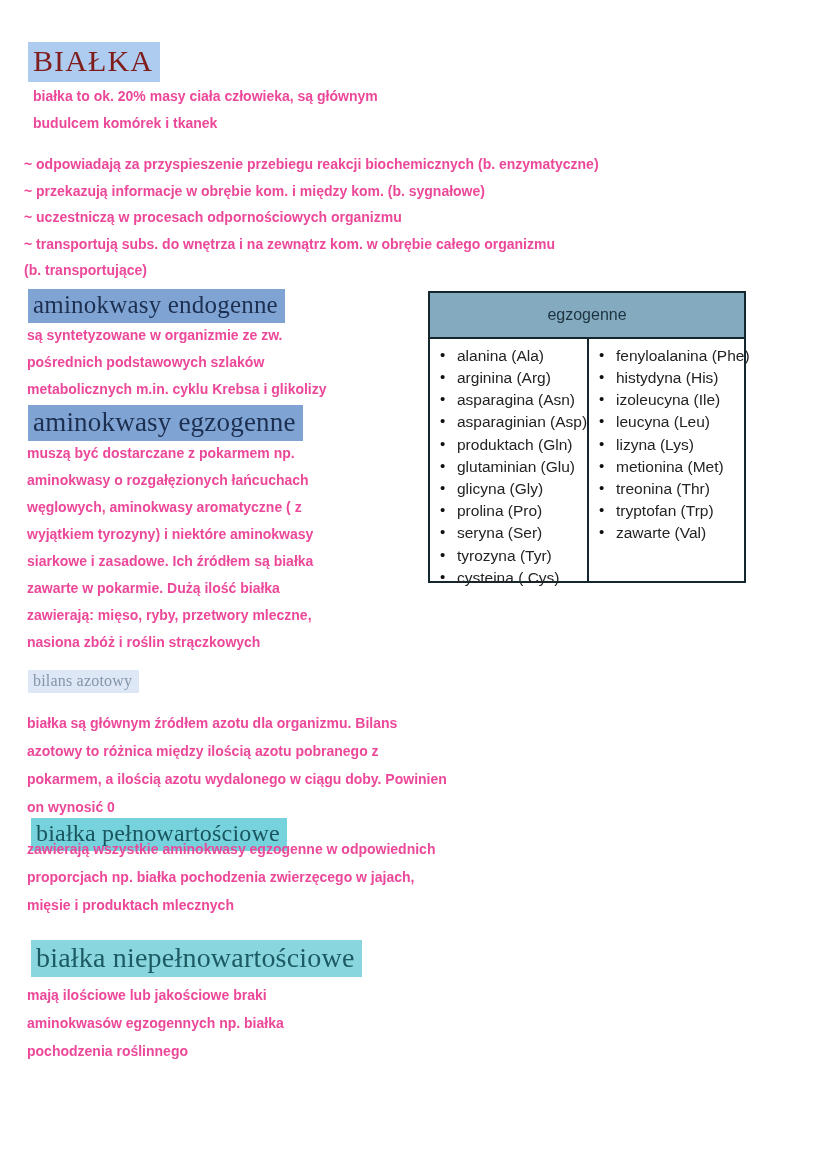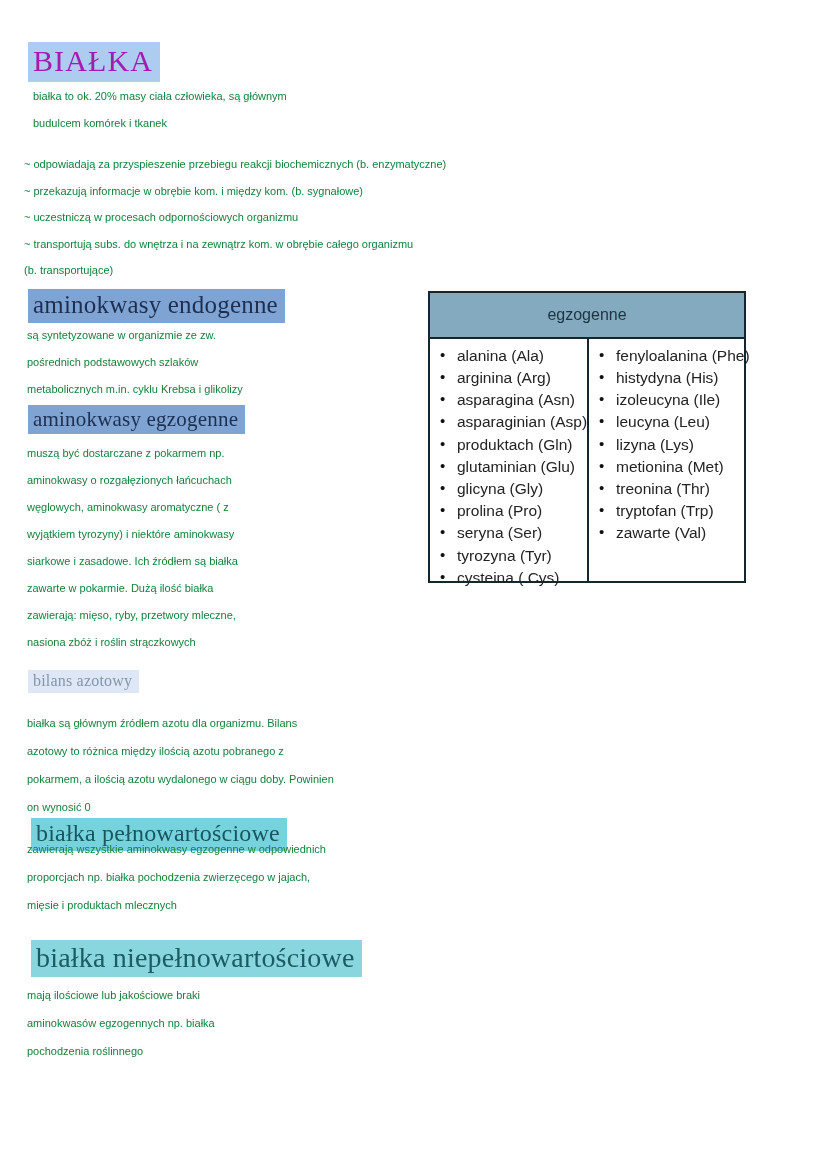--- a/index.html
+++ b/index.html
@@ -32,36 +32,36 @@
     line-height: 1.15;
     padding: 2px 7px 3px 5px;
     letter-spacing: 0.2px;
   }
 
   #title {
     left: 28px;
     top: 42px;
     font-size: 30px;
     background: #aecbf0;
-    color: #a21caf;
+    color: #7f1d1d;
     letter-spacing: 1.1px;
   }
 
   #h-endogenne {
     left: 28px;
     top: 289px;
     font-size: 25px;
     background: #7fa4d4;
     color: #1d2f50;
   }
 
   #h-egzogenne {
     left: 28px;
     top: 405px;
-    font-size: 21px;
+    font-size: 27px;
     background: #7fa4d4;
     color: #1d2f50;
   }
 
   #h-bilans {
     left: 28px;
     top: 670px;
     font-size: 16px;
     background: #dde7f5;
     color: #8595ab;
@@ -80,24 +80,25 @@
     top: 940px;
     font-size: 28px;
     background: #8ad6de;
     color: #1c5b63;
   }
 
   
   .body-text {
     position: absolute;
     font-family: "Liberation Sans", sans-serif;
-    font-size: 11px;
+    font-size: 14px;
     line-height: 27px;
-    color: #15803d;
+    color: #ec4899;
     white-space: pre-line;
+    font-weight: bold;
   }
 
   #p-intro      { left: 33px; top: 83px;  width: 520px; }
   #p-functions  { left: 24px; top: 151px; width: 760px; line-height: 26.5px; }
   #p-endogenne  { left: 27px; top: 322px; width: 390px; }
   #p-egzogenne  { left: 27px; top: 440px; width: 395px; }
   #p-bilans     { left: 27px; top: 709px; width: 560px; line-height: 28px; }
   #p-pelno      { left: 27px; top: 835px; width: 565px; line-height: 28px; }
   #p-niepelno   { left: 27px; top: 981px; width: 400px; line-height: 28px; }
 

